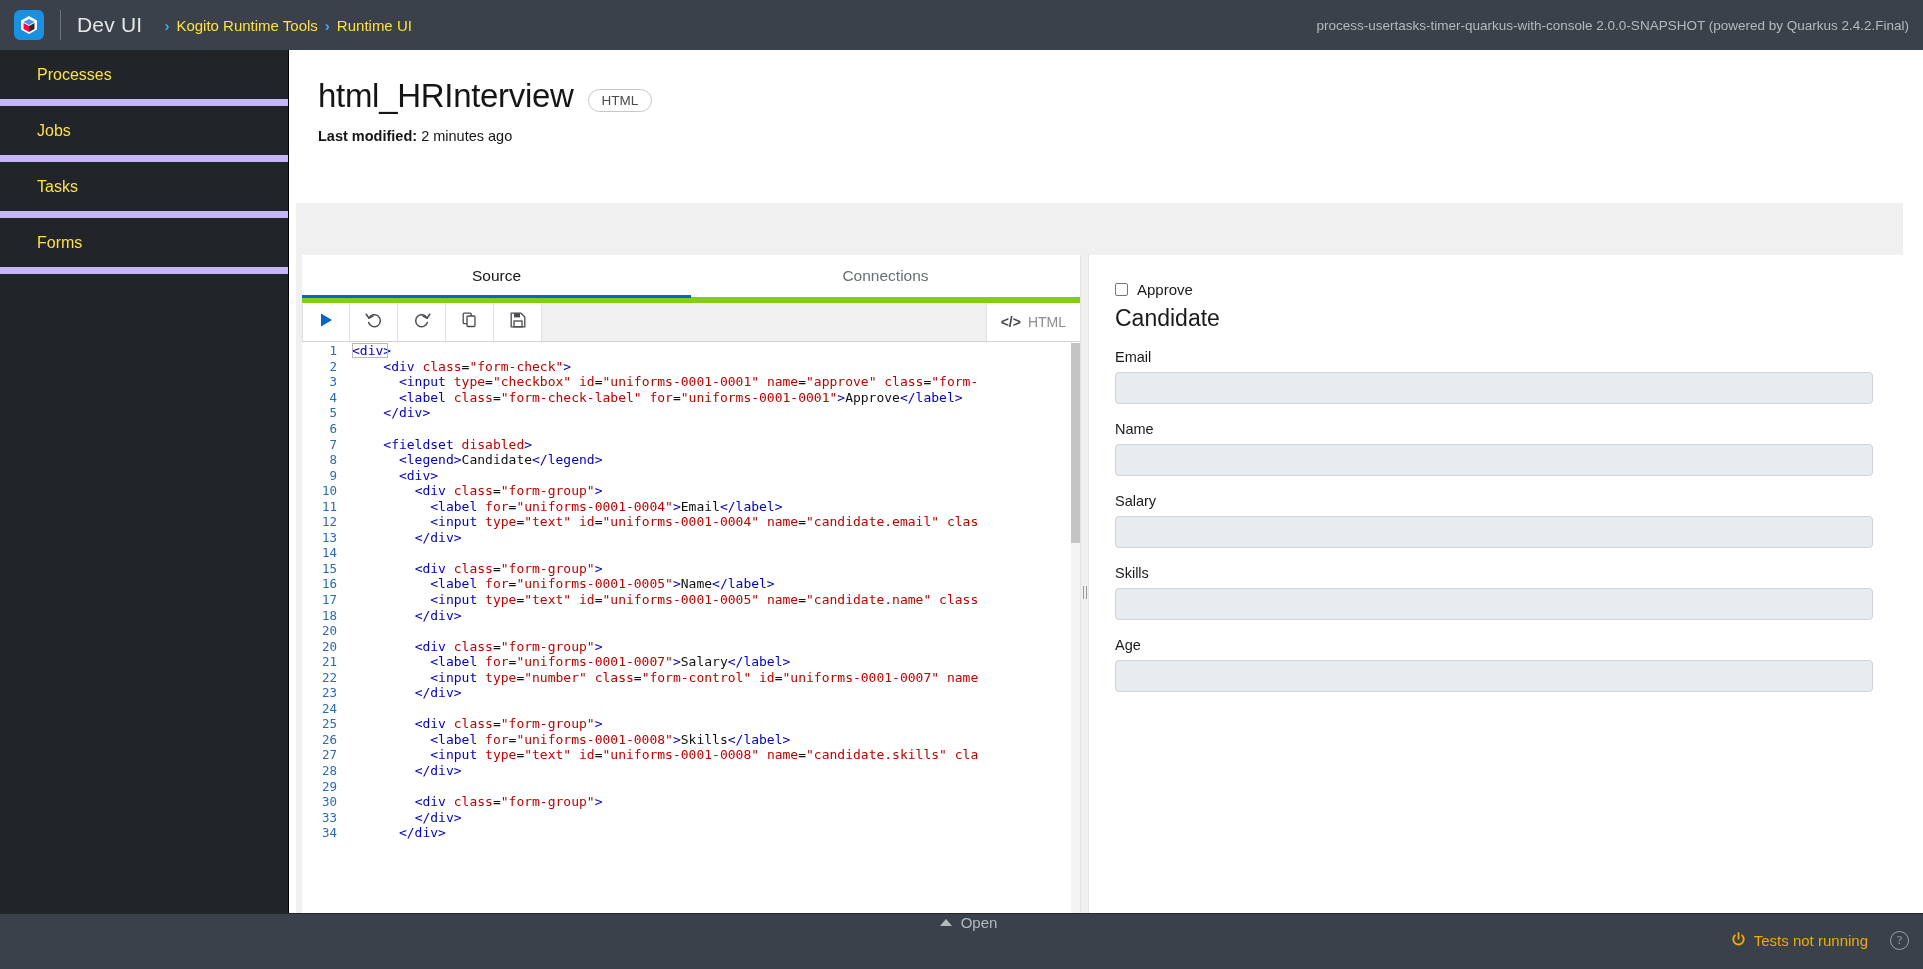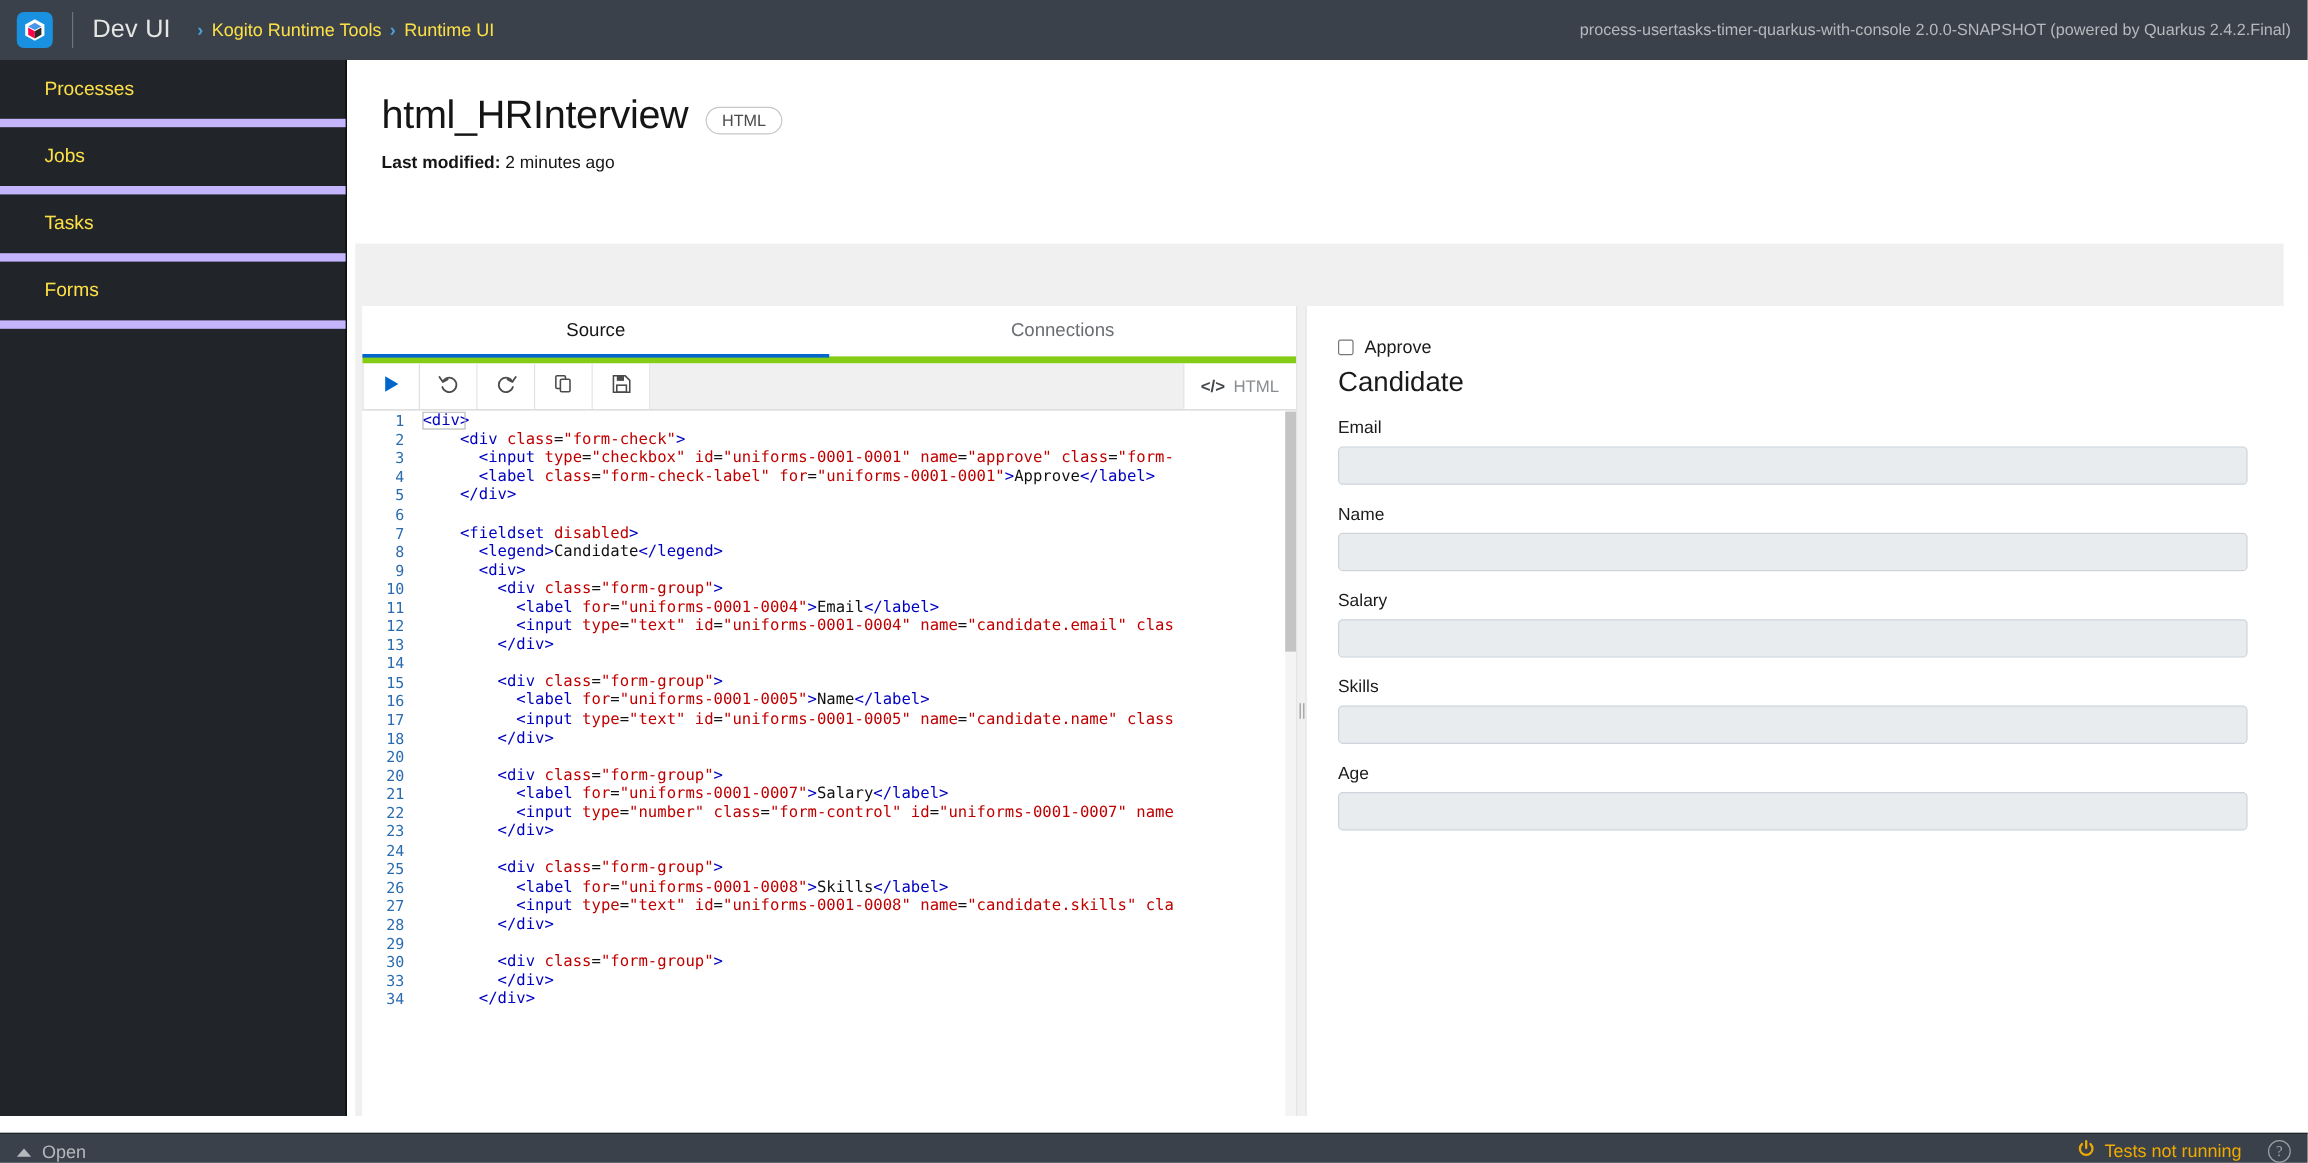--- a/index.html
+++ b/index.html
@@ -148,23 +148,24 @@
   .fg { margin-bottom: 17px; }
   .fg-label { font-size: 14.5px; color: #1a1a1a; display: block; margin-bottom: 7px; }
   .fg-input {
     width: 100%; height: 32px; background: #e9ecef; border: 1px solid #ced4da;
     border-radius: 4px; padding: 0 10px; font-size: 14px; color: #495057;
     font-family: "Liberation Sans", sans-serif;
   }
 
   
   #bottombar {
-    position: absolute; bottom: 0; left: 0; width: 1923px; height: 25px;
-    background: #3a414a; display: flex; align-items: flex-end;
+    position: absolute; bottom: 0; left: 0; width: 1923px; height: 56px;
+    background: #3a414a; display: flex; align-items: center;
     border-top: 1px solid #22272c;
+    flex-direction: column;
   }
   #open-btn {
     display: flex; align-items: center; gap: 9px; padding-left: 14px;
     color: #b5b9be; font-size: 15px; cursor: pointer;
   }
   .caret-up { width: 0; height: 0; border-left: 6px solid transparent;
               border-right: 6px solid transparent; border-bottom: 7px solid #b5b9be; }
   #bottom-right {
     margin-left: auto; display: flex; align-items: center; gap: 22px; padding-right: 14px;
   }

